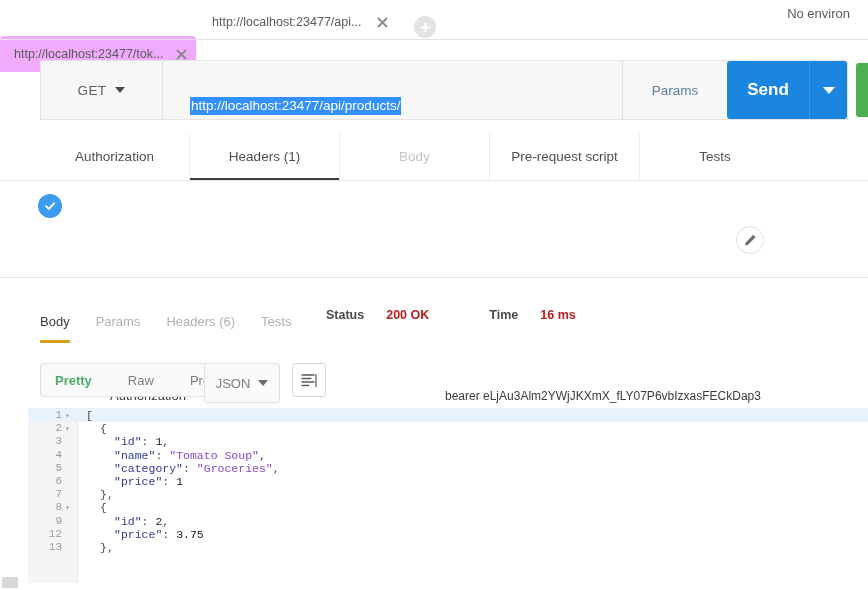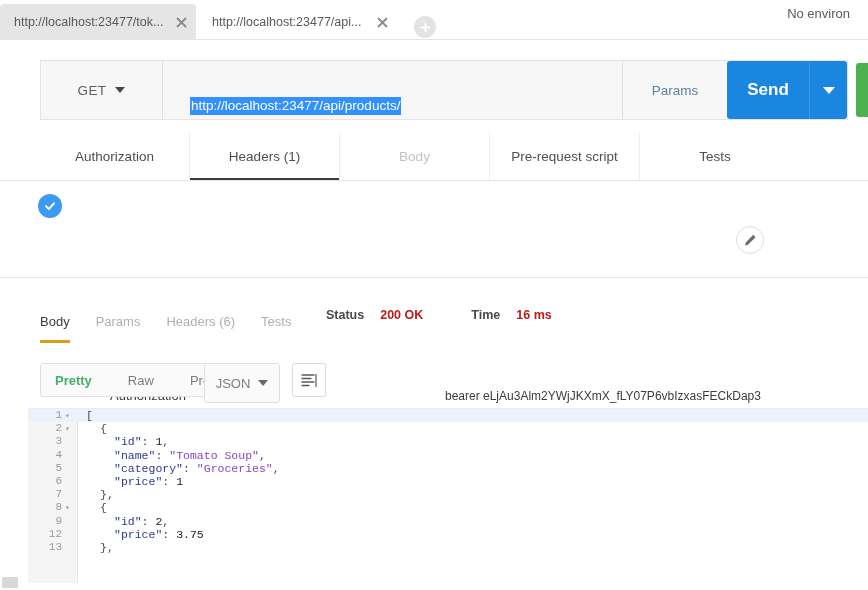--- a/index.html
+++ b/index.html
@@ -22,22 +22,22 @@
     position: absolute; left: 0; top: 39px; width: 868px; height: 1px;
     background: #e2e2e2;
   }
   .tab {
     position: absolute; top: 4px; height: 36px;
     display: flex; align-items: center;
     font-size: 12.5px; color: #555;
     padding: 0 10px 0 14px;
   }
   .tab.inactive {
-    background: #e5e5e5;
-    border-top-left-radius: 4px; border-top-right-radius: 4px;
+    background: #f0abfc;
+    border-top-left-radius: 4px; border-top-right-radius: 4px; margin-top: 32px;
   }
   .tab.active {
     background: #ffffff;
     border-top-left-radius: 4px; border-top-right-radius: 4px;
   }
   .tab-title { white-space: nowrap; color: #5a5a5a; }
   .tab-close {
     margin-left: 12px; width: 18px; height: 18px;
     display: flex; align-items: center; justify-content: center;
     color: #8a8a8a; font-size: 18px; line-height: 1; font-weight: 300;
@@ -179,21 +179,21 @@
     font-size: 13px; color: #b0b0b0; position: relative;
     padding: 0 0 0 0; margin-right: 26px; white-space: nowrap;
   }
   .resp-tab.active { color: #3c3c3c; font-weight: normal; }
   .resp-tab.active::after {
     content: ""; position: absolute; left: 0; right: 0; bottom: -14px;
     height: 3px; background: #d4a017;
   }
   .status-group {
     position: absolute; left: 326px; top: 308px;
-    display: flex; align-items: center; gap: 16px;
+    display: flex; align-items: center; gap: 22px;
     font-size: 12.5px;
   }
   .stat-label { color: #4a4a4a; font-weight: bold; }
   .stat-value { color: #b91c1c; font-weight: bold; }
   .stat-gap { width: 16px; }
 
   
   .fmt-group {
     position: absolute; left: 40px; top: 363px; height: 34px;
     border: 1px solid #e0e0e0; border-radius: 3px;

